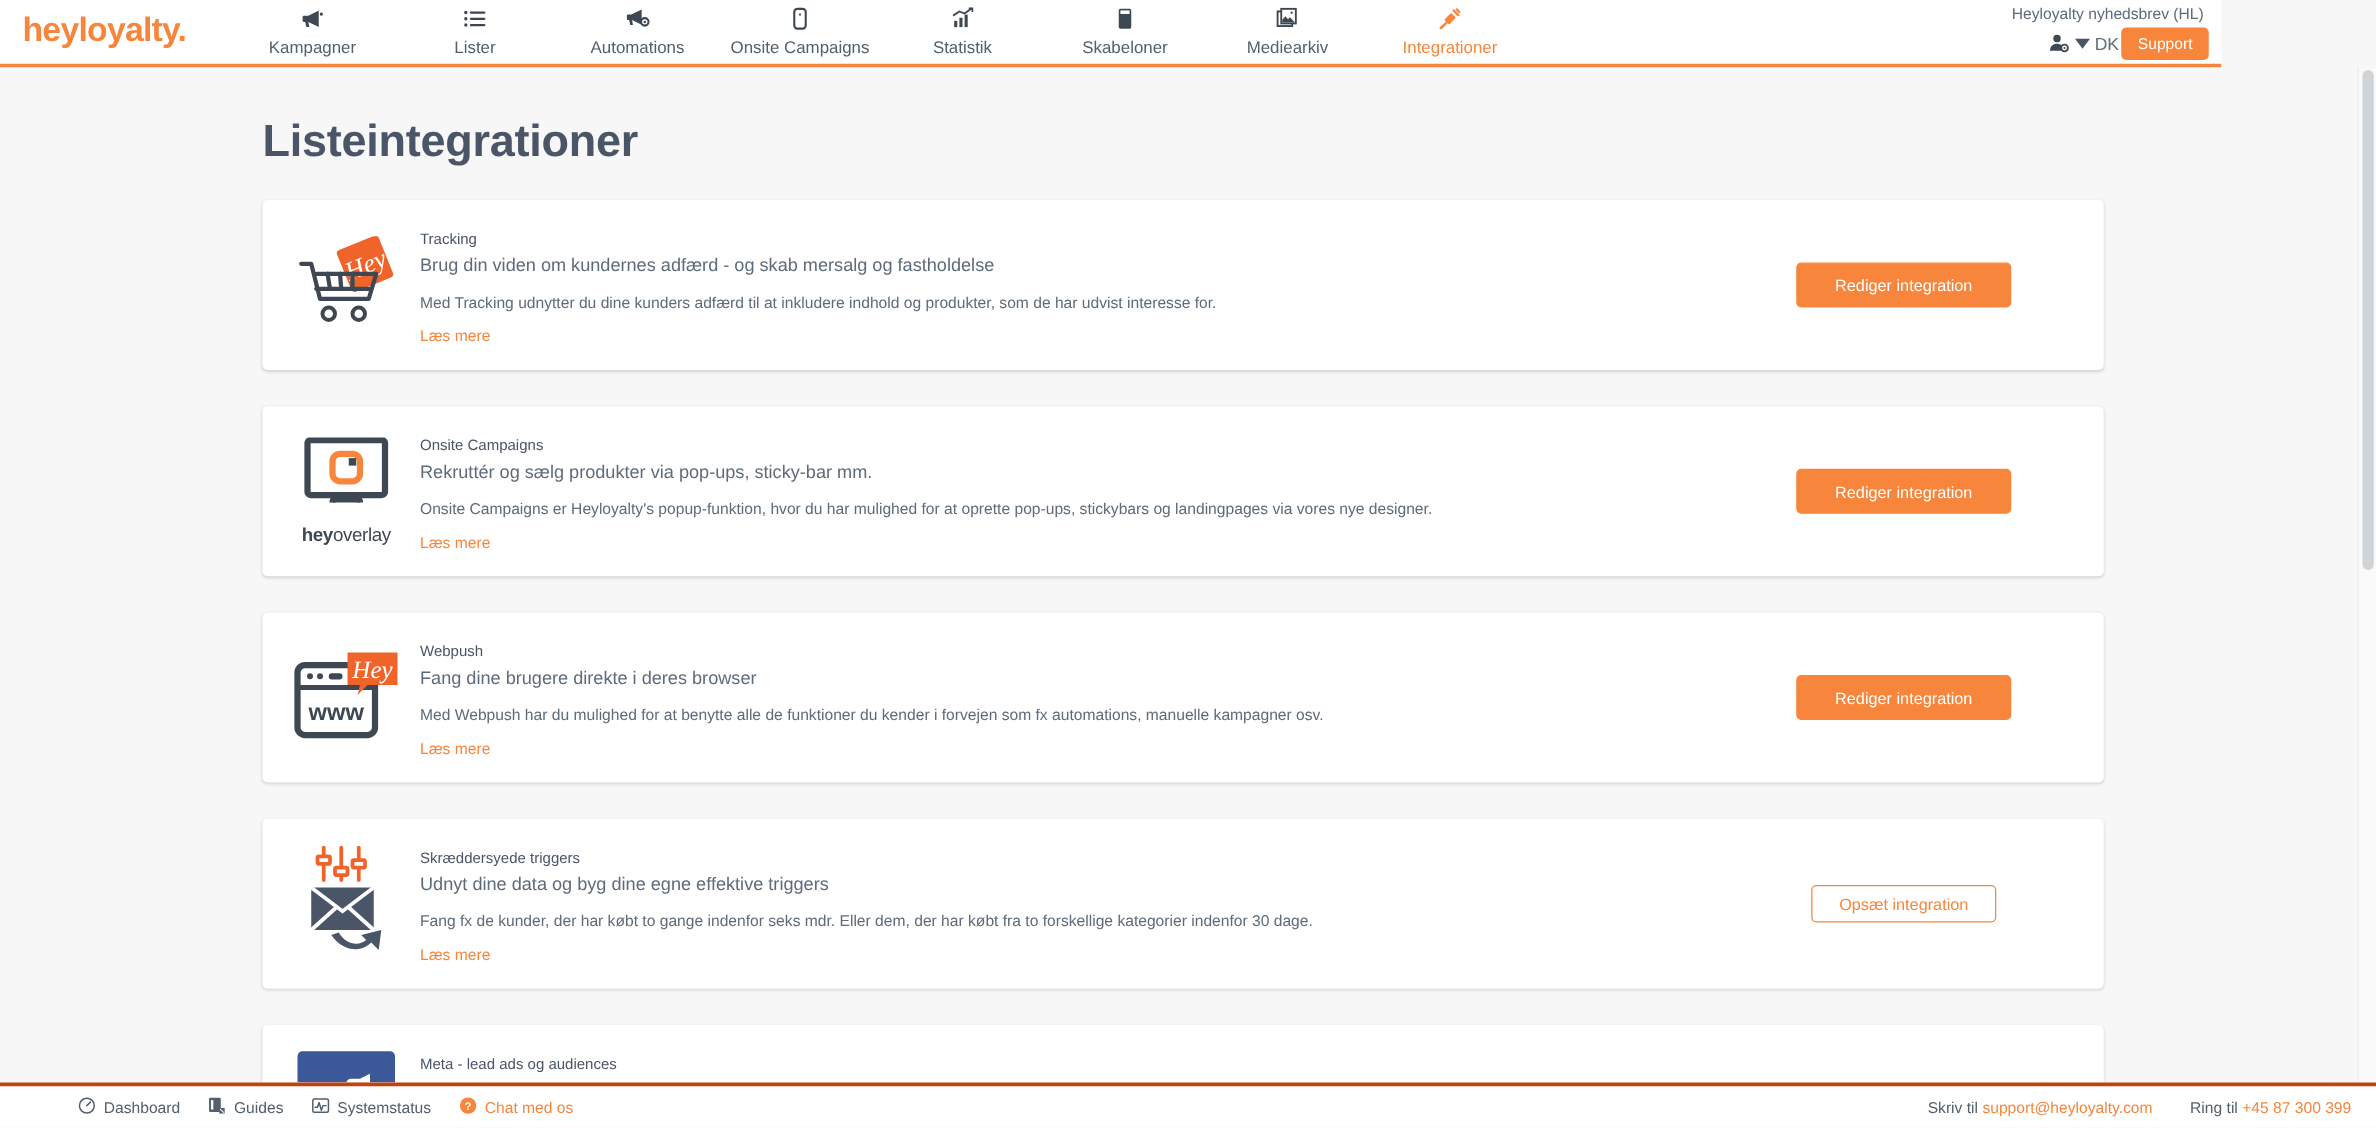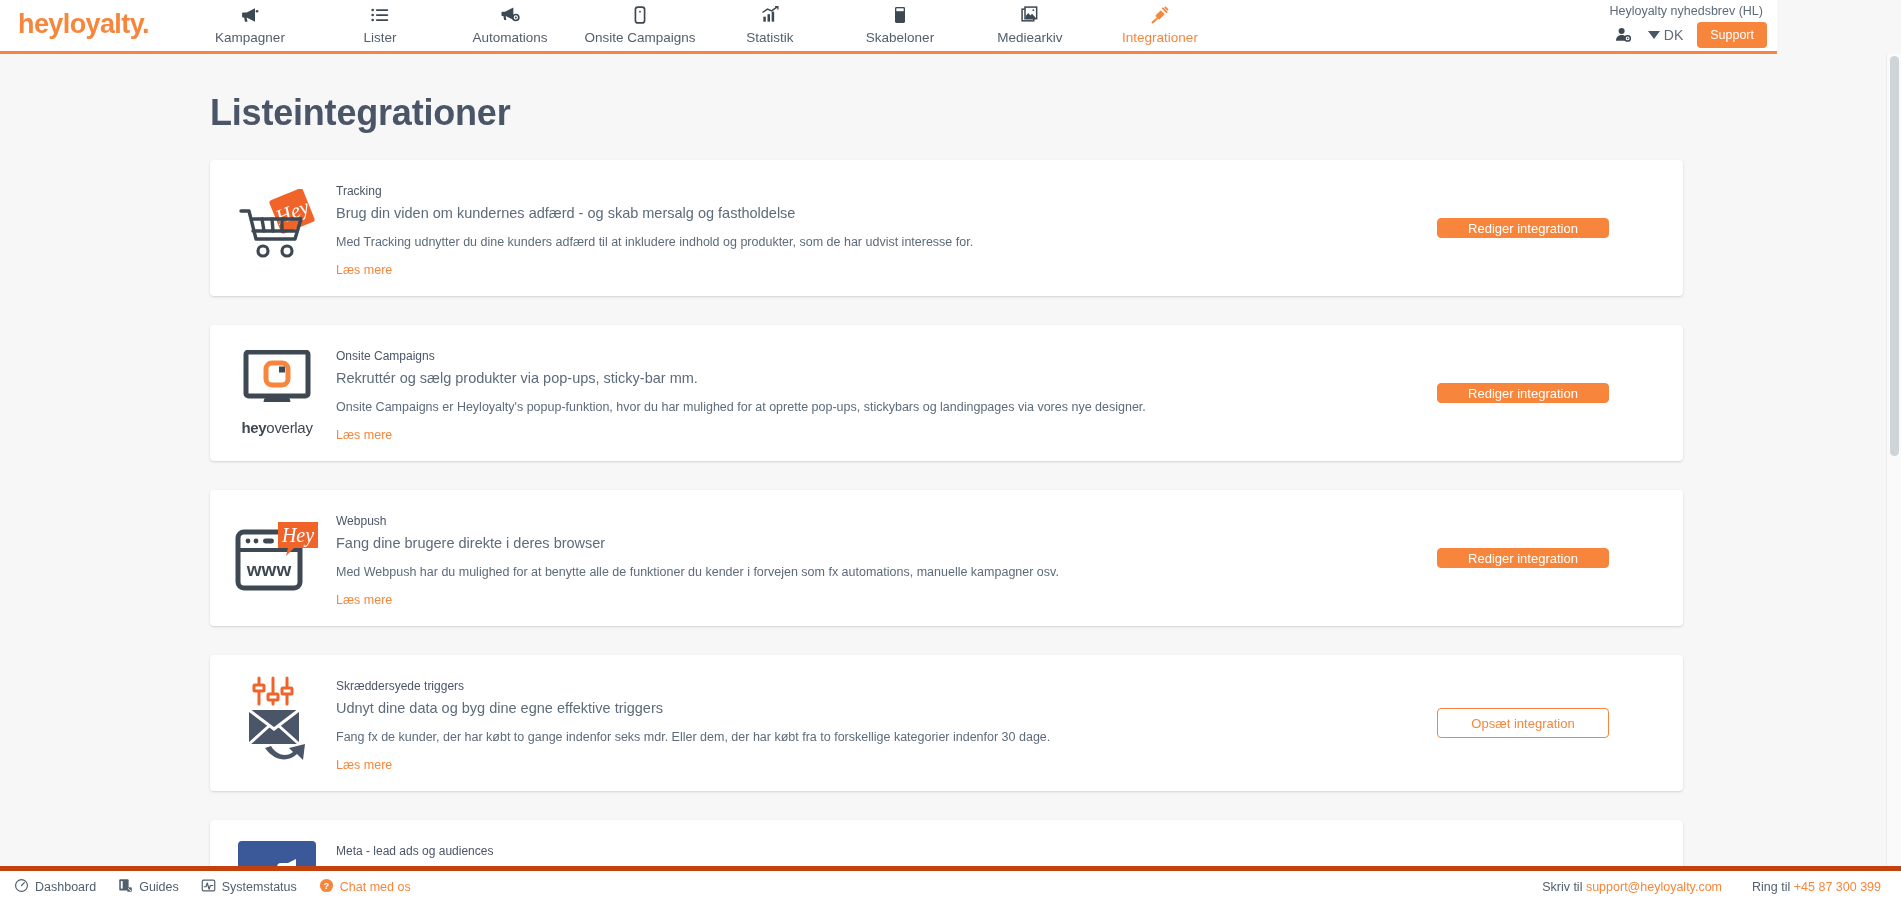--- a/index.html
+++ b/index.html
@@ -52,21 +52,21 @@
   .topright {
     position: absolute; right: 10px; top: 0;
     width: 300px; height: 54px;
     display: flex; flex-direction: column; align-items: flex-end;
   }
   .acctname {
     font-size: 12.5px; color: #5d6b7a; margin-top: 4px; margin-right: 4px;
     white-space: nowrap;
   }
   .toprow2 {
-    display: flex; align-items: center; gap: 14px; margin-top: 4px;
+    display: flex; align-items: center; gap: 2px; margin-top: 4px;
   }
   .usericon { display:flex; align-items:center; }
   .langsel {
     display:flex; align-items:center; gap:4px;
     font-size: 14px; color: #5d6b7a; cursor: pointer;
   }
   .caret {
     width:0;height:0;border-left:6px solid transparent;border-right:6px solid transparent;
     border-top:8px solid #4a5568;
   }
@@ -129,44 +129,45 @@
   }
   .card-action {
     width: 300px; min-width:300px;
     display: flex; align-items: center; justify-content: center;
     padding-right: 20px;
   }
   .btn-primary {
     background: #f7863c; color: #ffffff;
     border: 1px solid #f7863c;
     font-family: inherit; font-size: 13px;
-    width: 172px; height: 20px;
+    width: 172px; height: 36px;
     border-radius: 4px; cursor: pointer;
   }
   .btn-outline {
     background: #ffffff; color: #f7863c;
     border: 1px solid #f7863c;
     font-family: inherit; font-size: 13px;
-    width: 172px; height: 30px;
+    width: 148px; height: 30px;
     border-radius: 4px; cursor: pointer;
   }
   .heyoverlay-word {
     font-size: 15px; margin-top: 3px; letter-spacing: -0.3px;
   }
   .heyoverlay-word .b { font-weight: bold; color:#3d4852; }
   .heyoverlay-word .n { font-weight: normal; color:#3d4852; }
 
   
   .footer {
     position: absolute; bottom: 0; left: 0;
     width: 1901px; height: 36px;
     background: #ffffff;
-    border-top: 5px solid #c2410c;
+    border-top: 3px solid #c2410c;
     display: flex; align-items: center;
     font-size: 12.5px;
+    padding-left: 48px;
   }
   .footer-left { display:flex; align-items:center; gap: 22px; margin-left: 14px; }
   .fitem { display:flex; align-items:center; gap:6px; color:#52606d; cursor:pointer; text-decoration:none;}
   .fitem.chat { color:#f7863c; }
   .footer-right { margin-left:auto; display:flex; align-items:flex-end; gap: 30px; margin-right: 20px; color:#52606d;}
   .footer-right a { color:#f7863c; text-decoration:none; }
 
   
   .scrollbar {
     position:absolute; right:0; top:54px; width:15px; height:812px;

